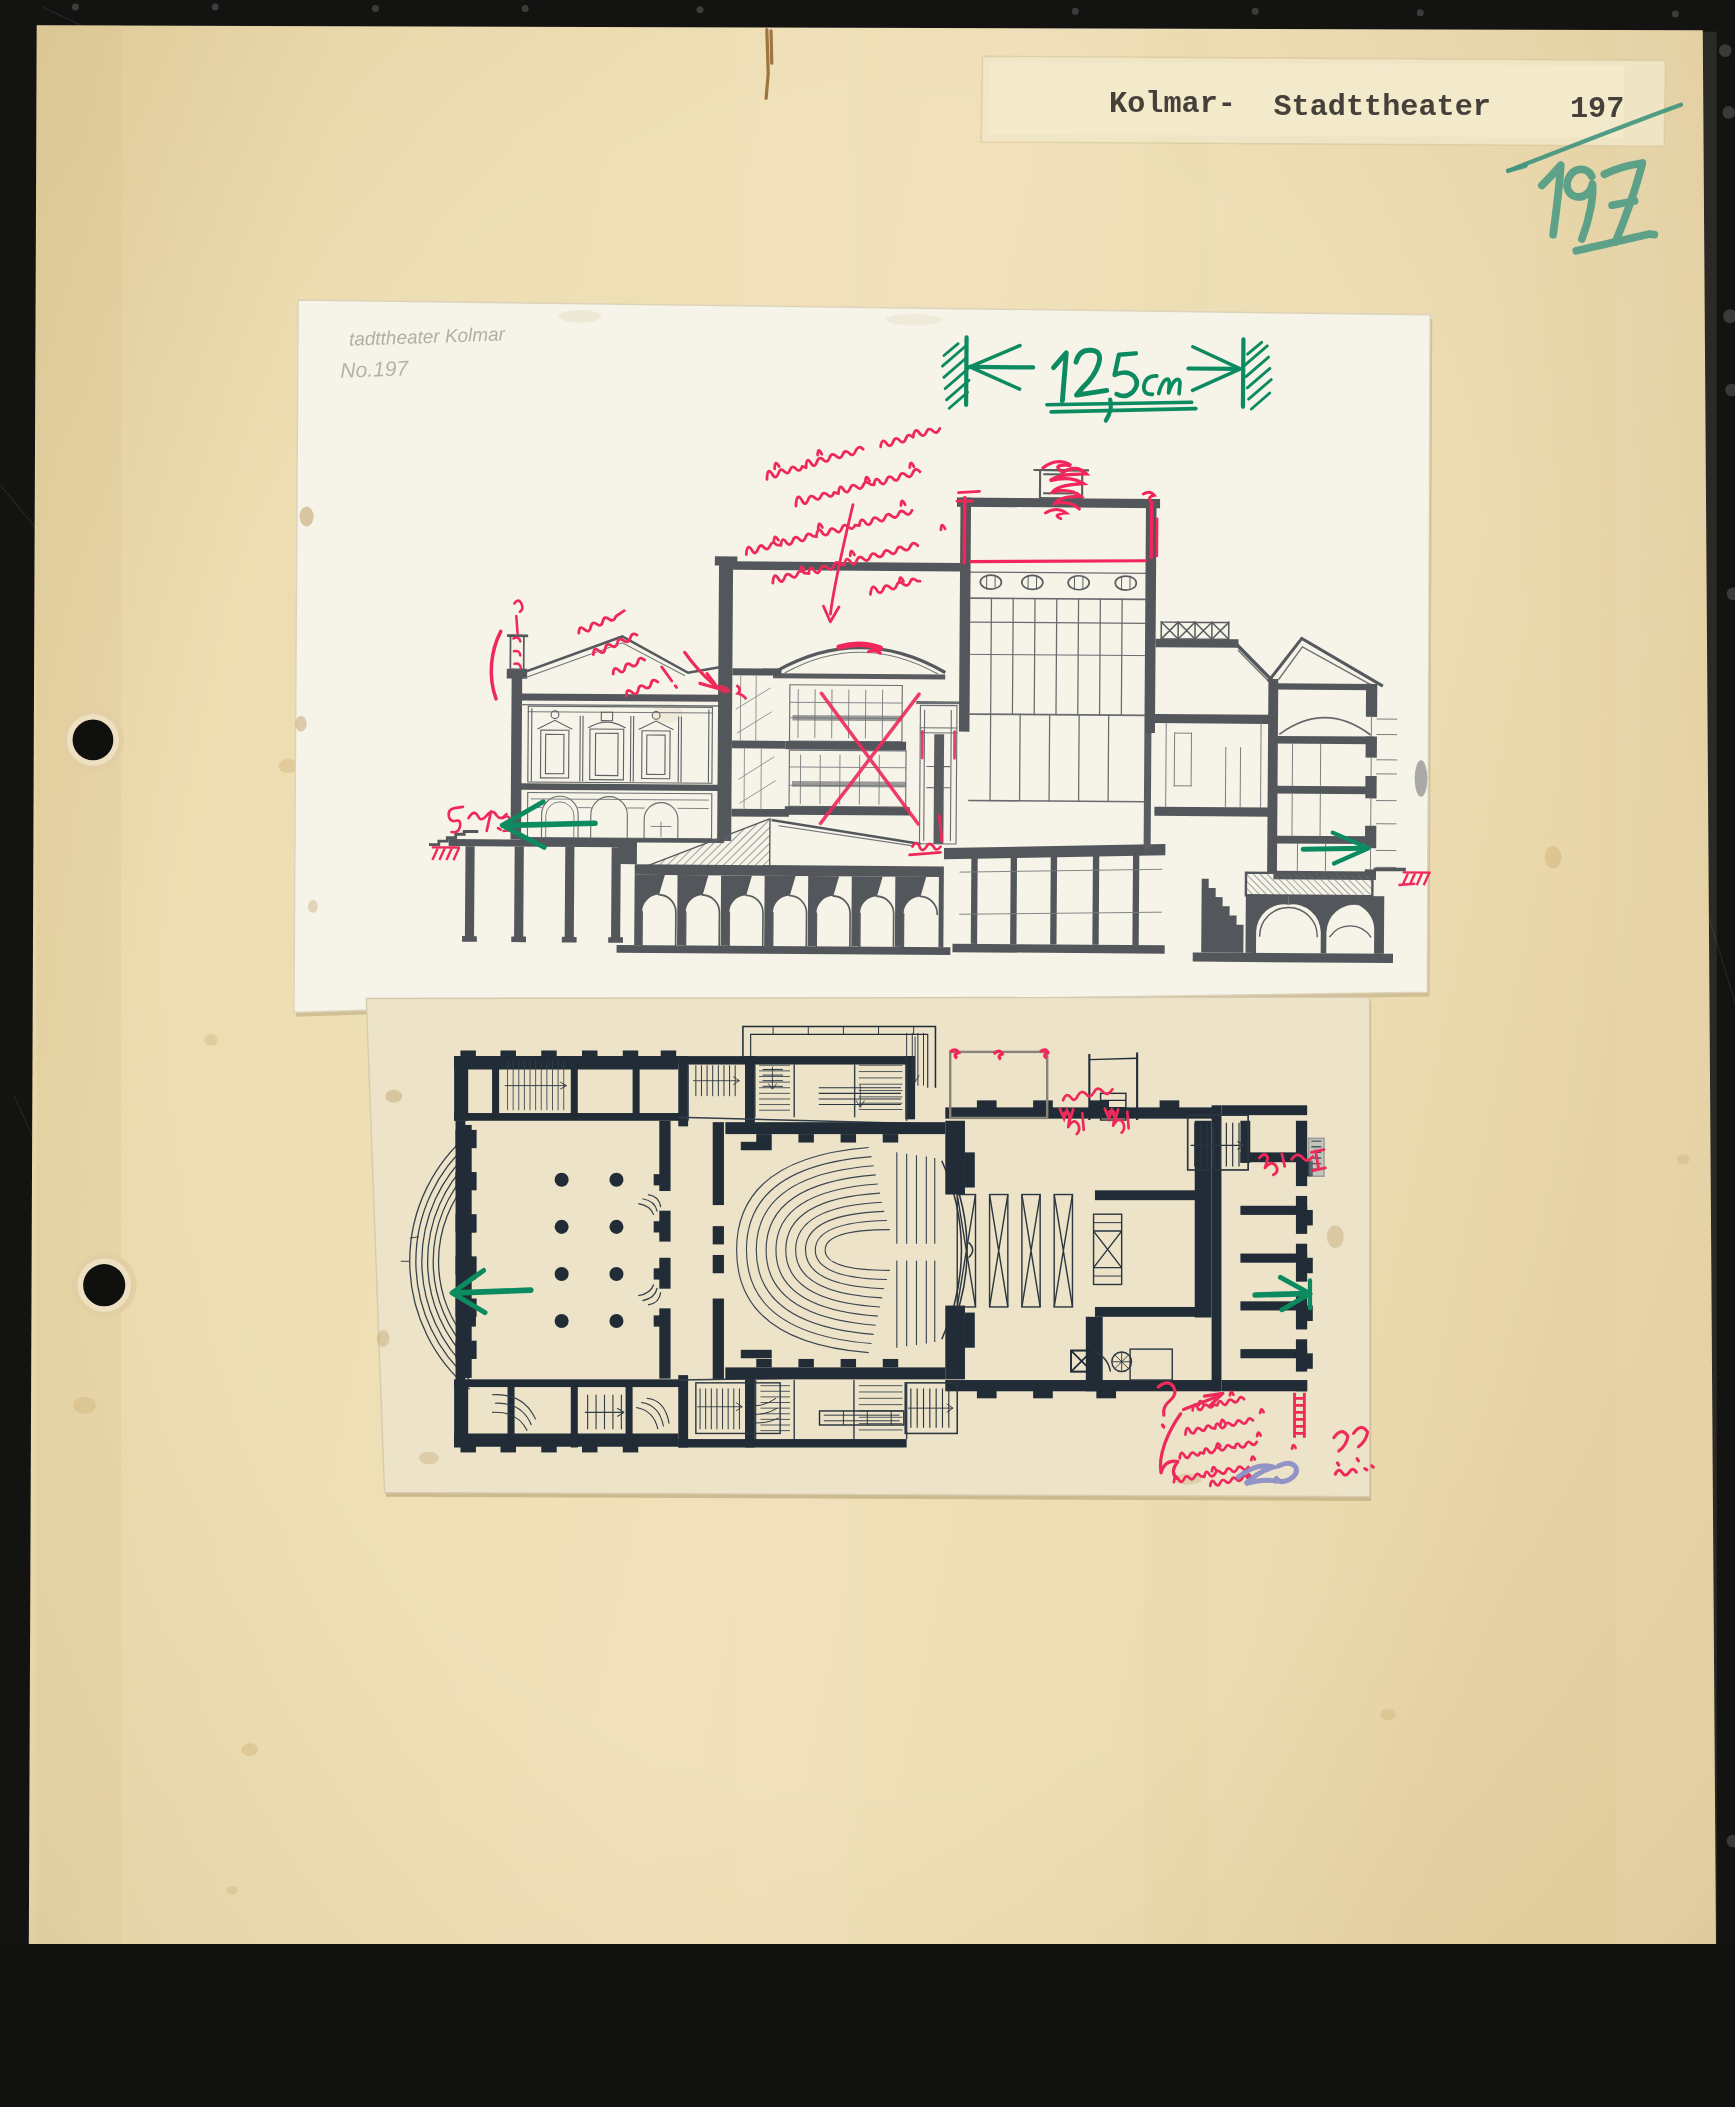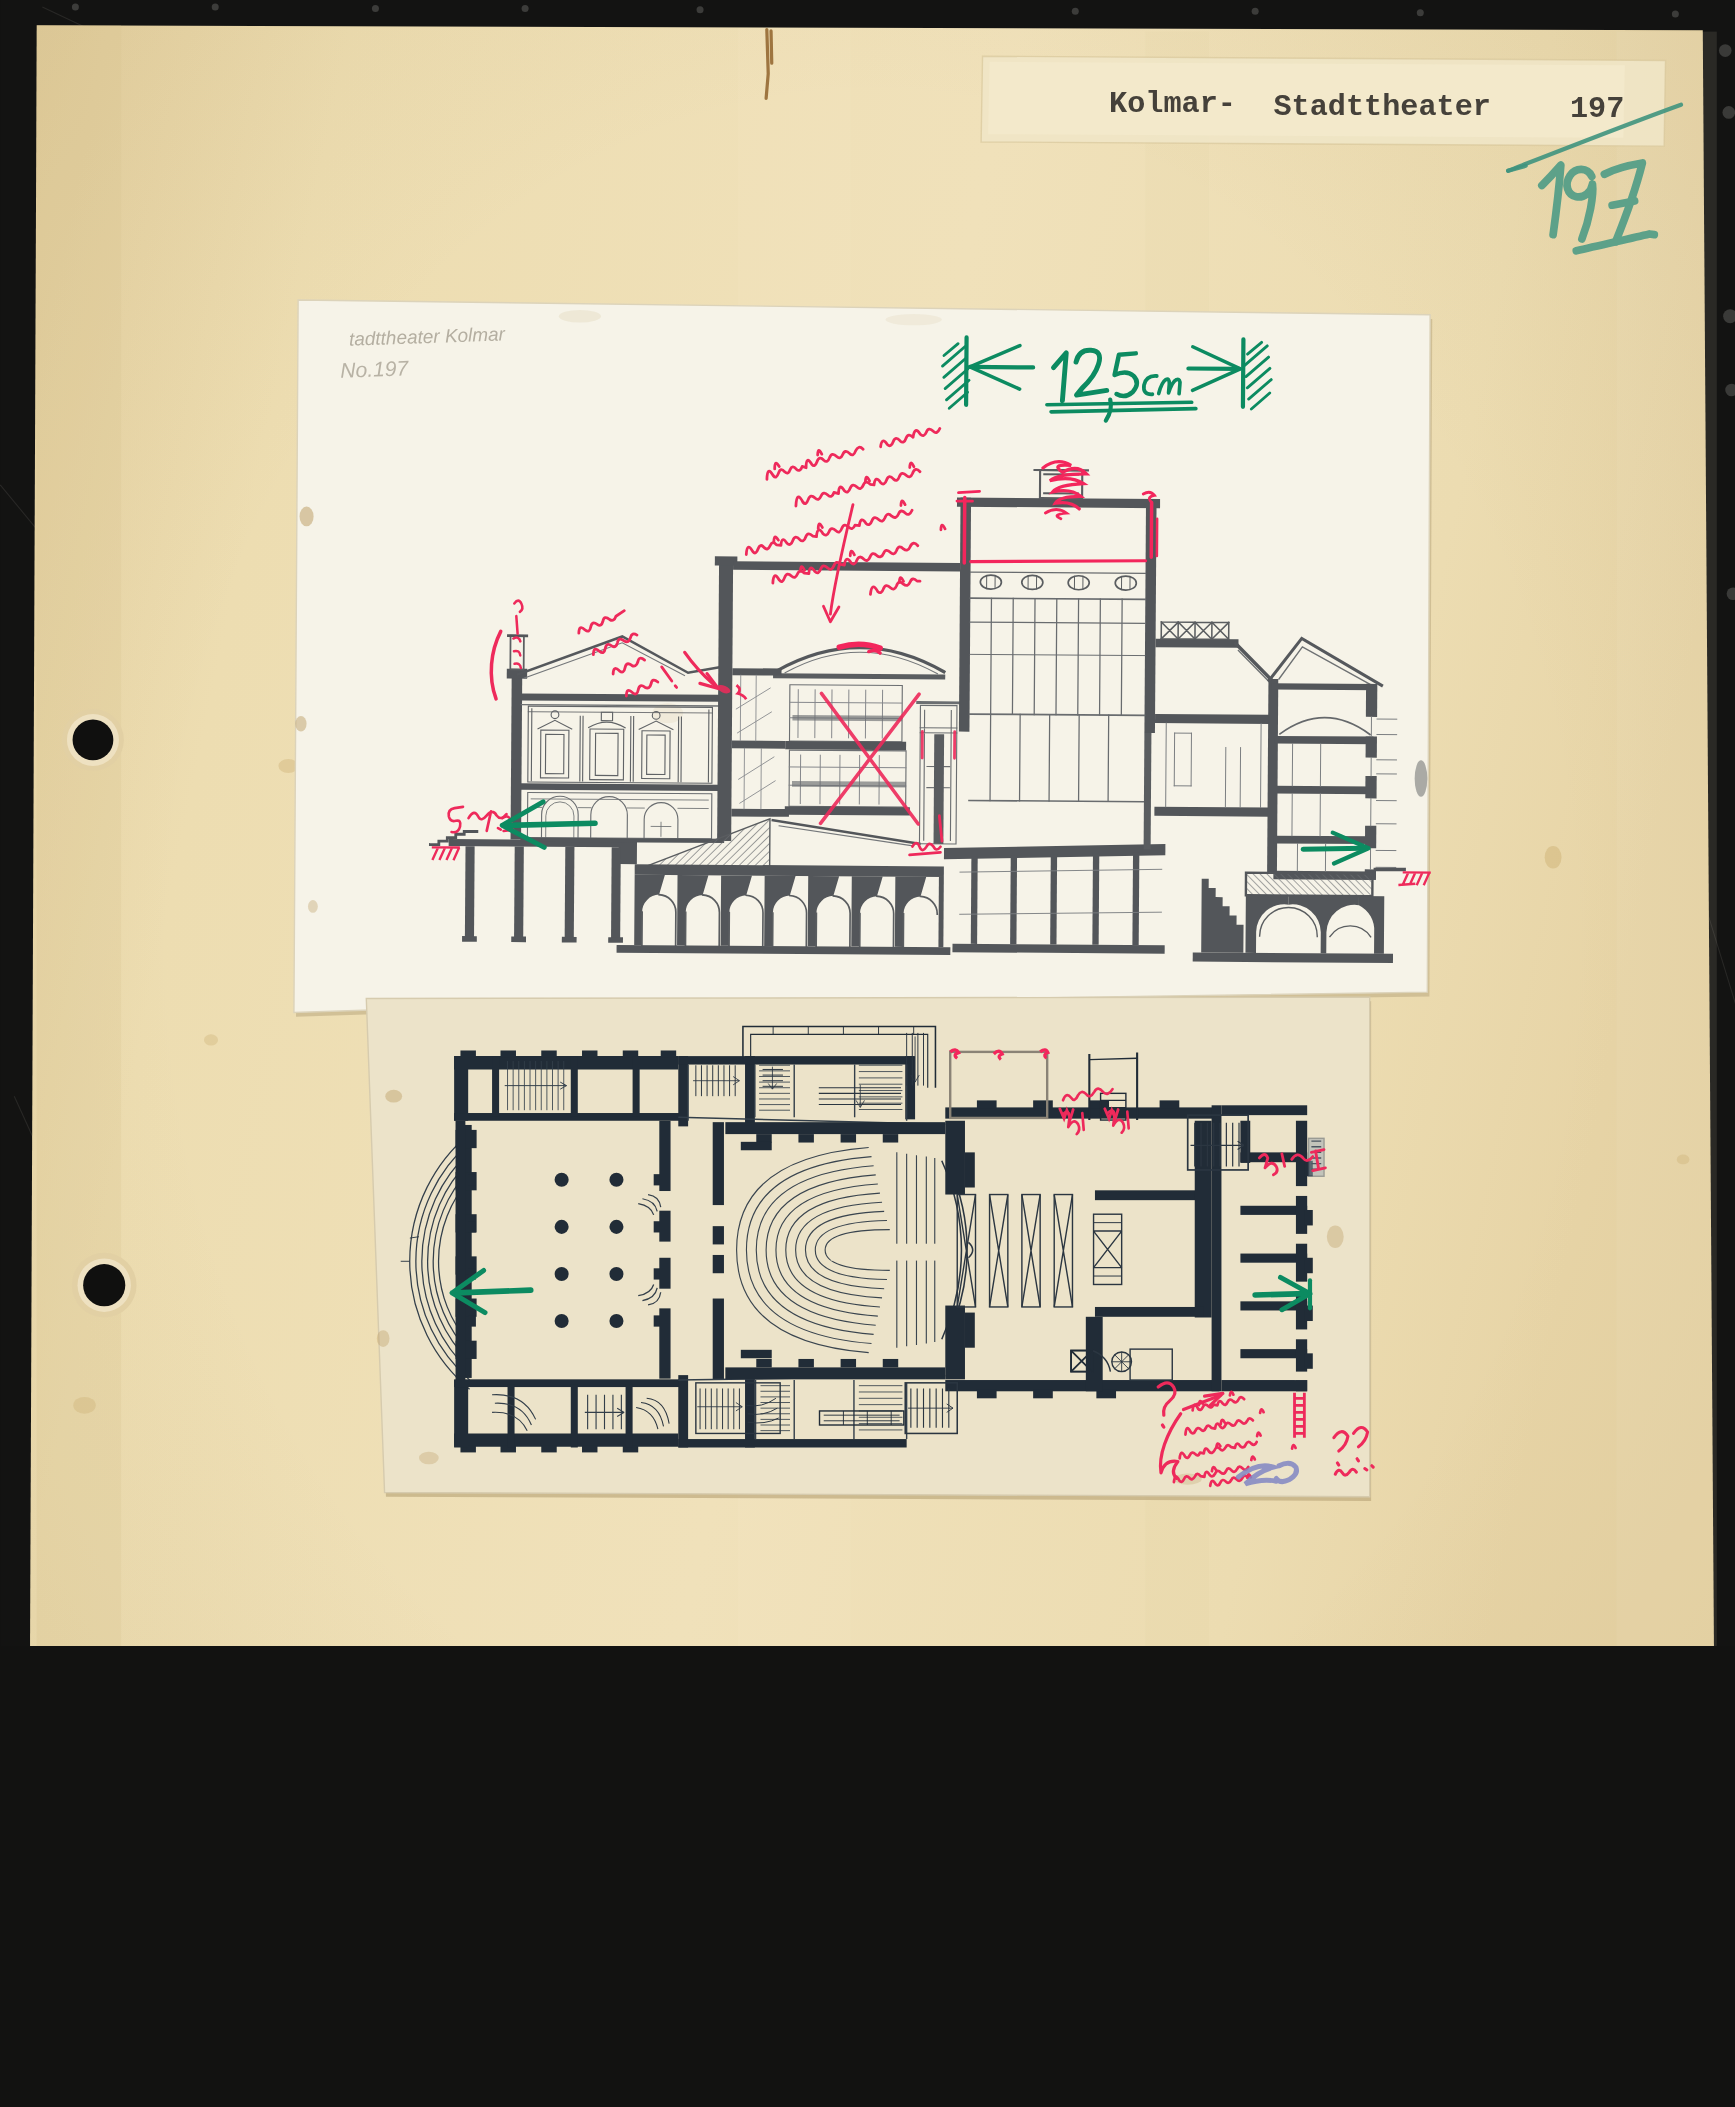--- a/index.html
+++ b/index.html
@@ -1,16 +1,16 @@
 <!DOCTYPE html>
 <html style="font-size:11.2px"><head>
 <meta charset="utf-8">
 <style>
 html,body{margin:0;padding:0;background:#121211;}
-#pg{position:relative;width:1736px;height:1646px;overflow:hidden;text-align:right;}
+#pg{position:relative;width:1736px;height:1944px;overflow:hidden;text-align:right;}
 svg{display:block;}
 </style>
 </head>
 <body>
 <div id="pg">
 <svg width="1736" height="2108" viewBox="0 0 2470 3000" font-family="Liberation Sans, sans-serif">
 <defs>
 <linearGradient id="pagegrad" x1="0" y1="0" x2="1" y2="0.25">
  <stop offset="0" stop-color="#e5d1a1"></stop>
  <stop offset="0.18" stop-color="#edddb1"></stop>

